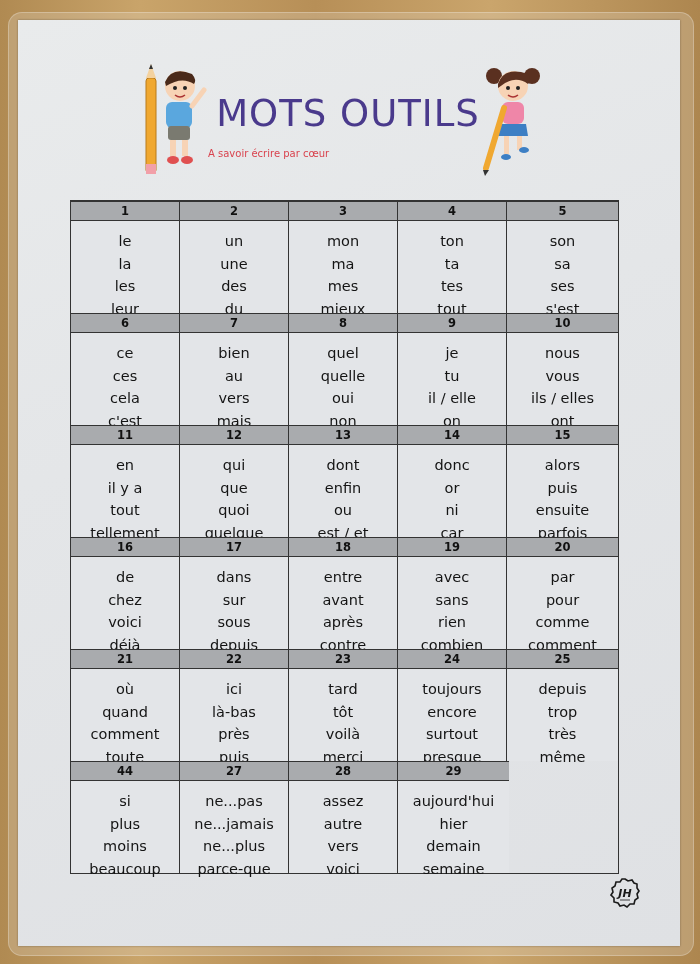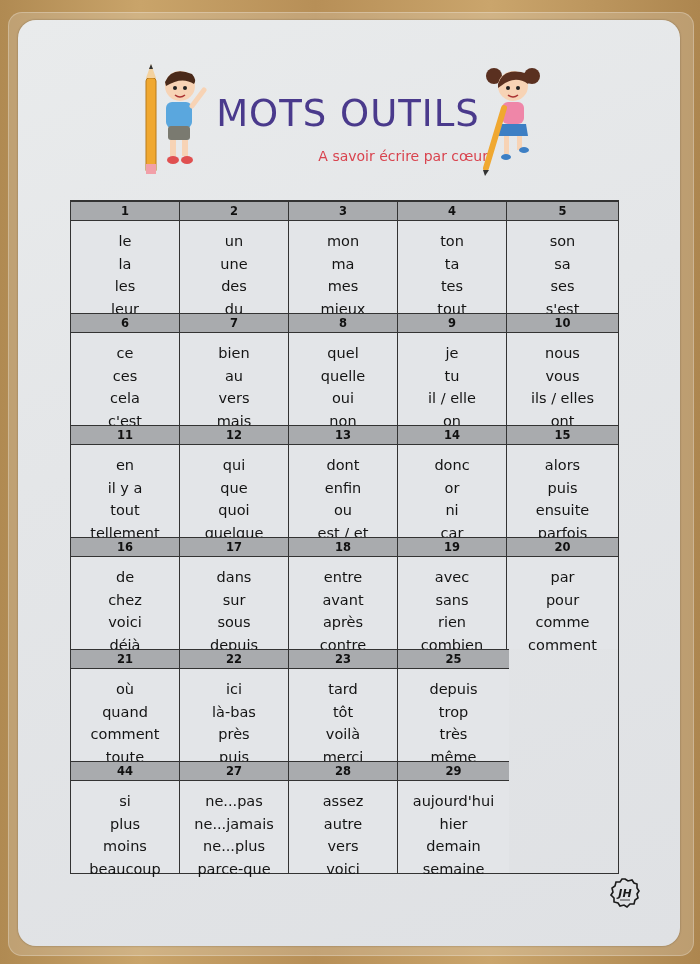--- a/index.html
+++ b/index.html
@@ -10,31 +10,30 @@
   }
   .sleeve {
     position:absolute; left:8px; top:12px; width:686px; height:944px;
     border-radius:14px; background: rgba(230,225,210,0.25);
     box-shadow: inset 0 0 0 1px rgba(255,255,255,0.25);
   }
   .paper {
     position:absolute; left:18px; top:20px; width:662px; height:926px;
     background: linear-gradient(160deg, #e9ebec 0%, #e4e6e8 40%, #dfe1e4 100%);
     box-shadow: 0 0 2px rgba(0,0,0,0.35);
-    border-radius: 18px;
   }
   .header { position:absolute; left:0; top:0; width:662px; height:180px; }
   .title {
     position:absolute; left:190px; top:72px; width:280px; text-align:center;
     font-size:37px; color:#4a3a8c; letter-spacing:1px; font-weight:normal;
     font-family: "DejaVu Sans", sans-serif;
   }
   .subtitle {
-    position:absolute; left:190px; top:128px; width:280px; text-align:right;
-    font-size:14px; color:#d9434e;
+    position:absolute; left:190px; top:128px; width:280px; text-align:left;
+    font-size:10px; color:#d9434e;
   }
   .kid { position:absolute; }
   .kid-boy { left:124px; top:40px; width:70px; height:120px; }
   .kid-girl { left:462px; top:42px; width:66px; height:115px; }
 
   .grid {
     position:absolute; left:52px; top:180px; width:547px;
     border:1px solid #333; border-collapse:collapse;
   }
   .block-row { display:flex; }
@@ -311,20 +310,29 @@
         <div class="cell">
           <div class="cell-head">23</div>
           <div class="cell-body">
             <div class="word">tard</div>
             <div class="word">tôt</div>
             <div class="word">voilà</div>
             <div class="word">merci</div>
           </div>
         </div>
         <div class="cell">
+          <div class="cell-head">24</div>
+          <div class="cell-body">
+            <div class="word">toujours</div>
+            <div class="word">encore</div>
+            <div class="word">surtout</div>
+            <div class="word">presque</div>
+          </div>
+        </div>
+        <div class="cell">
           <div class="cell-head">25</div>
           <div class="cell-body">
             <div class="word">depuis</div>
             <div class="word">trop</div>
             <div class="word">très</div>
             <div class="word">même</div>
           </div>
         </div>
       </div>
       <div class="block-row">

